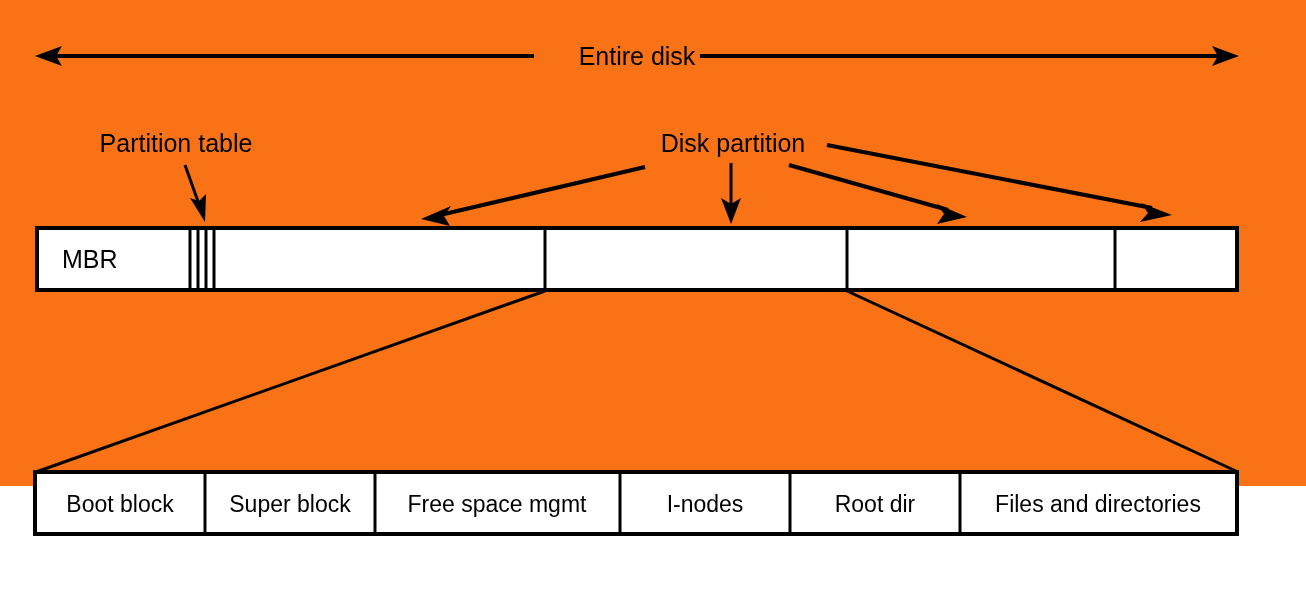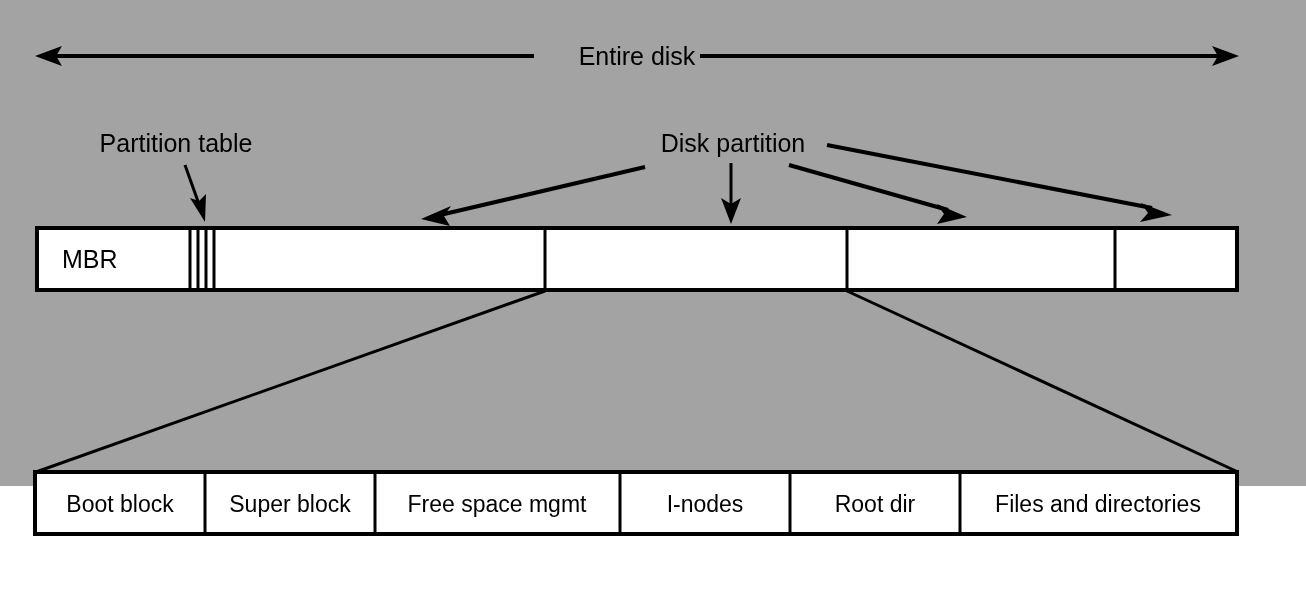--- a/index.html
+++ b/index.html
@@ -10,21 +10,21 @@
   body {
     width: 1306px;
     height: 592px;
     font-family: "Liberation Sans", sans-serif;
     overflow: hidden;
   }
   #stage {
     position: relative;
     width: 1306px;
     height: 486px;
-    background: #a3a3a3;
+    background: #f97316;
   }
   #canvas {
     position: absolute;
     left: 0;
     top: 0;
     width: 1306px;
     height: 592px;
   }
   .dg-text {
     font-family: "Liberation Sans", sans-serif;

